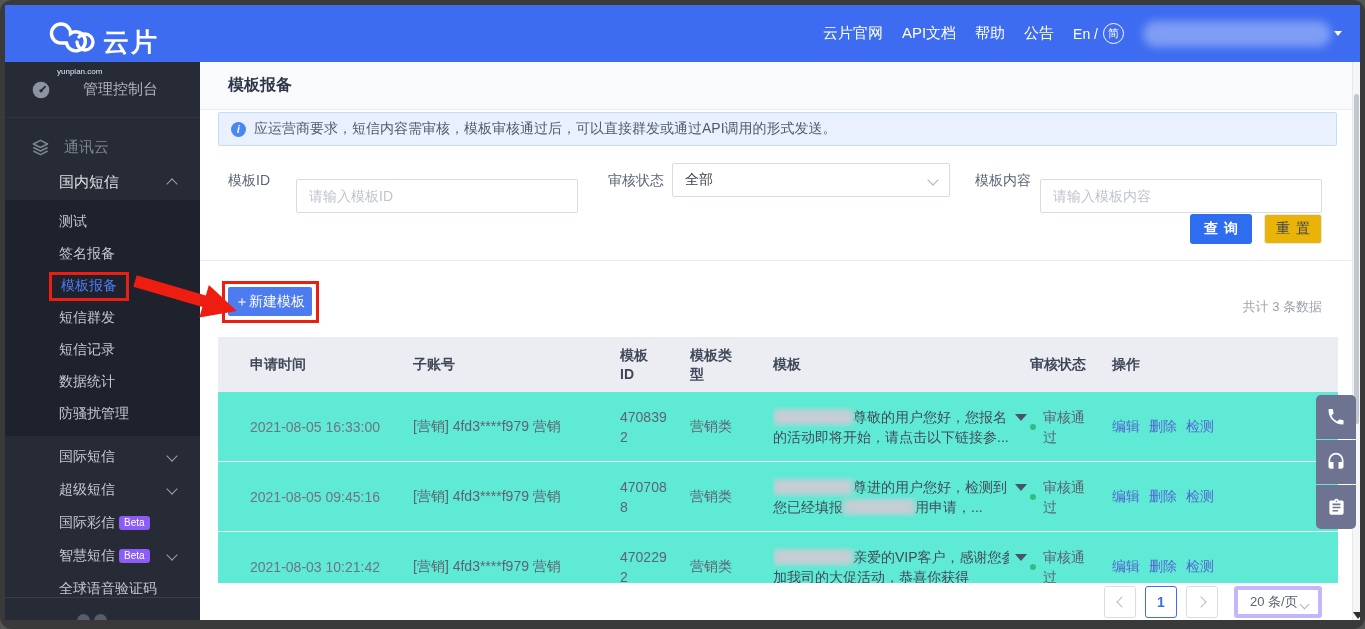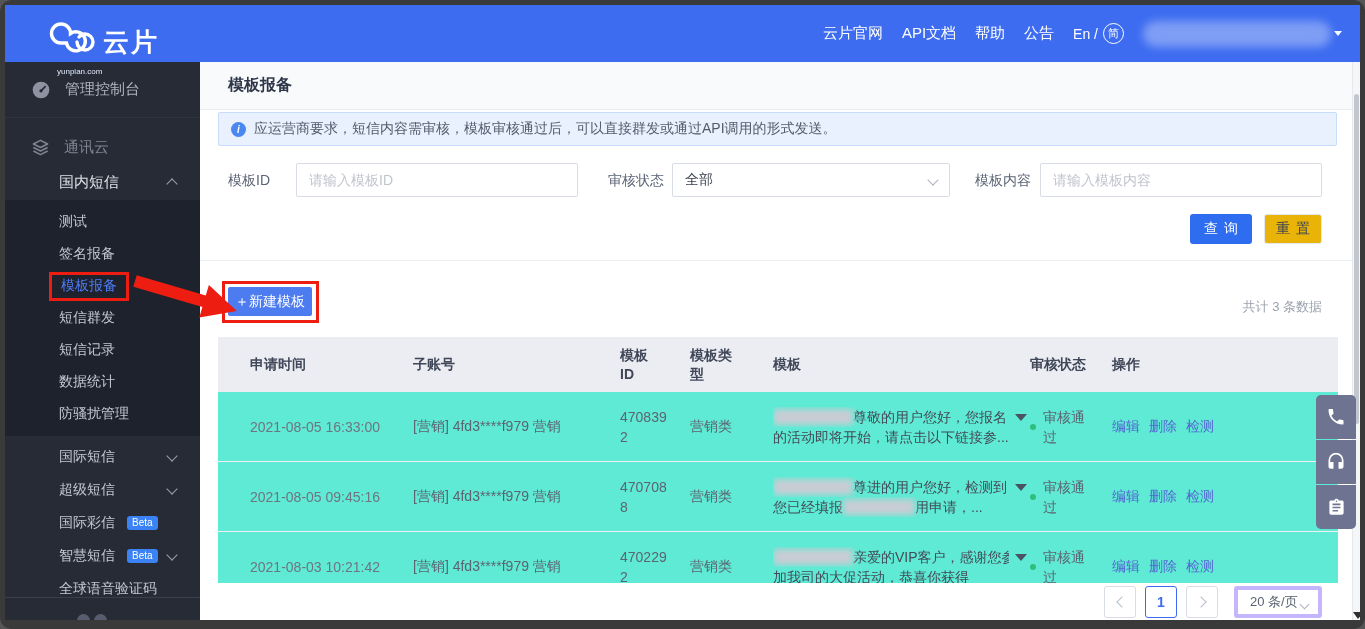--- a/index.html
+++ b/index.html
@@ -17,55 +17,55 @@
   .nav-right { margin-left:auto; display:flex; align-items:center; gap:19px; margin-right:18px; }
   .nav-link { color:#fff; font-size:15px; cursor:pointer; white-space:nowrap; }
   .lang { color:#fff; font-size:14px; display:flex; align-items:center; gap:5px; cursor:pointer; }
   .lang-circle { width:21px; height:21px; border:1px solid #fff; border-radius:50%; font-size:11px; display:flex; align-items:center; justify-content:center; }
   .account-pill { width:188px; height:26px; border-radius:13px; background:#7e9df5; filter:blur(4px); cursor:pointer; }
   .nav-caret { width:0; height:0; border-left:4px solid transparent; border-right:4px solid transparent; border-top:5px solid #fff; margin-left:-16px; }
 
   
   .sidebar { position:absolute; left:0; top:57px; width:195px; bottom:0; background:#272b36; z-index:5; }
   .side-item { display:flex; align-items:center; color:#aeb3bf; font-size:15px; cursor:pointer; }
-  .console { height:56px; padding-left:26px; gap:14px; border-bottom:1px solid #30343f; }
+  .console { height:56px; padding-left:26px; gap:32px; border-bottom:1px solid #30343f; }
   .group { height:34px; padding-left:26px; gap:14px; margin-top:12px; color:#7d8493; }
   .expander { height:36px; padding-left:54px; color:#dde0e7; position:relative; }
   .chev { width:8px; height:8px; border-right:1.6px solid #9aa0ad; border-bottom:1.6px solid #9aa0ad; display:inline-block; position:absolute; right:24px; }
   .chev.up { transform:rotate(-135deg); top:16px; }
   .chev.down { transform:rotate(45deg); top:12px; }
   .submenu { background:#1e222d; padding:6px 0; }
   .sub-item { height:32px; display:flex; align-items:center; padding-left:54px; color:#c3c7d1; font-size:14px; cursor:pointer; }
   .sub-item.active { color:#4d7cf7; padding-left:44px; }
   .red-box-label { border:3px solid #ee1d11; padding:2px 9px 3px 9px; }
   .others { padding-top:4px; }
   .other-item { height:33px; display:flex; align-items:center; padding-left:54px; color:#c3c7d1; font-size:14px; cursor:pointer; position:relative; }
-  .beta { background:#3b82f6; color:#fff; font-size:10px; padding:1px 5px 2px 5px; border-radius:3px; margin-left:12px;text-align:center; }
+  .beta { background:#8b5cf6; color:#fff; font-size:10px; padding:1px 5px 2px 5px; border-radius:3px; margin-left:4px;text-align:center; }
   .side-divider { position:absolute; left:0; right:0; bottom:22px; height:1px; background:#3a3f4b; }
   .side-bottom-icon { position:absolute; bottom:-7px; left:72px; display:flex; gap:4px; }
   .side-bottom-icon i { width:13px; height:13px; border-radius:50%; background:#565d6e; display:block; }
 
   
   .main { position:absolute; left:195px; top:57px; right:8px; bottom:0; background:#fff; }
   .titlebar { position:absolute; left:0; right:0; top:0; height:48px; background:#f9fafc; border-bottom:1px solid #e9ecf2; display:flex; align-items:center; }
   .title { margin-left:28px; font-size:16px; font-weight:bold; color:#2e3749; }
   .banner { position:absolute; left:18px; right:15px; top:50px; height:34px; background:#e8f1fd; border:1px solid #c6dcfa; border-radius:2px; display:flex; align-items:center; padding-left:12px; gap:8px; }
   .info-icon { width:15px; height:15px; border-radius:50%; background:#4a87f0; color:#fff; font-size:10px; font-weight:bold; display:flex; align-items:center; justify-content:center; font-style:italic; flex:0 0 15px; }
   .banner-text { font-size:14px; color:#525c6b; }
 
   .filter-row { position:absolute; left:0; right:0; top:101px; height:34px; }
   .f-label { position:absolute; top:0; height:34px; line-height:34px; font-size:14px; color:#5c6575; }
-  .f-input { position:absolute; top:0; height:34px; border:1px solid #d8dce4; border-radius:2px; font-size:14px; padding:0 12px; color:#3c434f; outline:none; font-family:inherit; }
+  .f-input { position:absolute; top:16px; height:34px; border:1px solid #d8dce4; border-radius:2px; font-size:14px; padding:0 12px; color:#3c434f; outline:none; font-family:inherit; }
   .f-input::placeholder { color:#c0c4cd; }
   .f-select { position:absolute; top:0; height:34px; border:1px solid #d8dce4; border-radius:2px; font-size:14px; padding:0 12px; color:#3c434f; display:flex; align-items:center; cursor:pointer; }
   .f-select .chev2 { position:absolute; right:12px; top:12px; width:8px; height:8px; border-right:1.4px solid #aeb4bf; border-bottom:1.4px solid #aeb4bf; transform:rotate(45deg); }
 
   .btn-row { position:absolute; top:152px; right:30px; display:flex; gap:12px; }
   .btn { height:30px; border-radius:3px; font-size:14px; display:flex; align-items:center; justify-content:center; cursor:pointer; letter-spacing:6px; text-indent:6px; }
-  .btn-primary { width:62px; background:#2e6cf0; color:#fff; }
+  .btn-primary { width:62px; background:#2e6cf0; color:#fff;font-weight:bold; }
   .btn-plain { width:58px; background:#eab308; color:#3c4454; border:1px solid #e3e6ec; }
 
   .divider { position:absolute; left:0; right:0; top:198px; height:1px; background:#ebedf1; }
 
   .new-btn { position:absolute; left:28px; top:225px; width:84px; height:29px; background:#4d7bf0; color:#fff; font-size:14px; border-radius:2px; display:flex; align-items:center; justify-content:center; cursor:pointer; z-index:3; }
   .new-btn-redbox { position:absolute; left:22px; top:219px; width:97px; height:42px; border:3px solid #ee1d11; z-index:4; pointer-events:none; }
   .count { position:absolute; right:30px; top:236px; font-size:13px; color:#9ba1ac; }
 
   
   .table { position:absolute; left:18px; right:14px; top:275px; }

